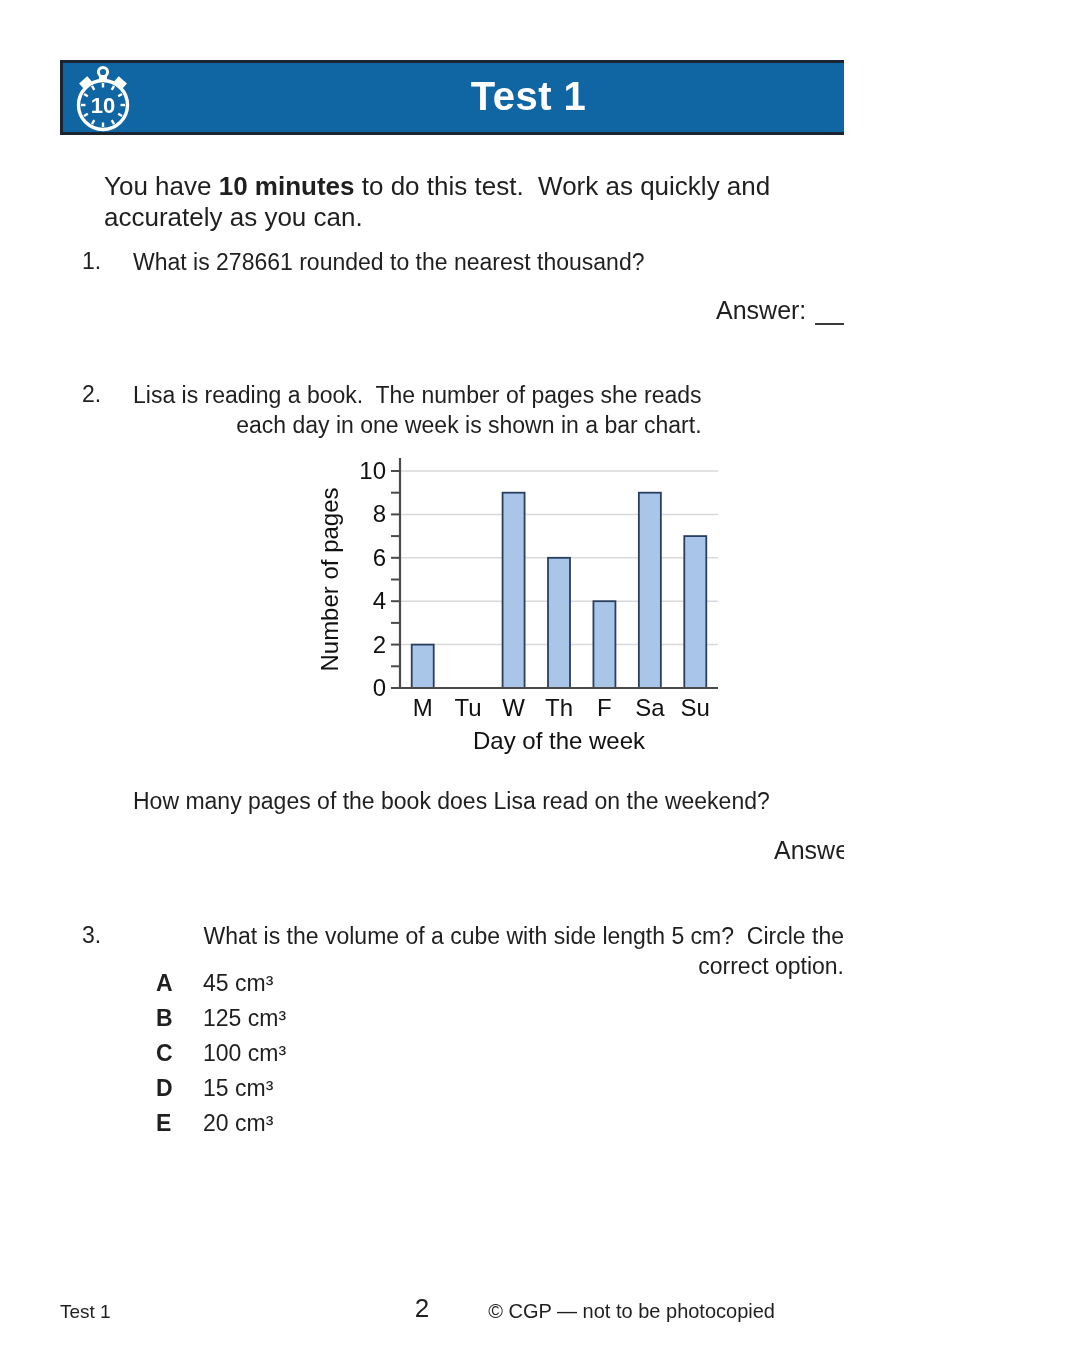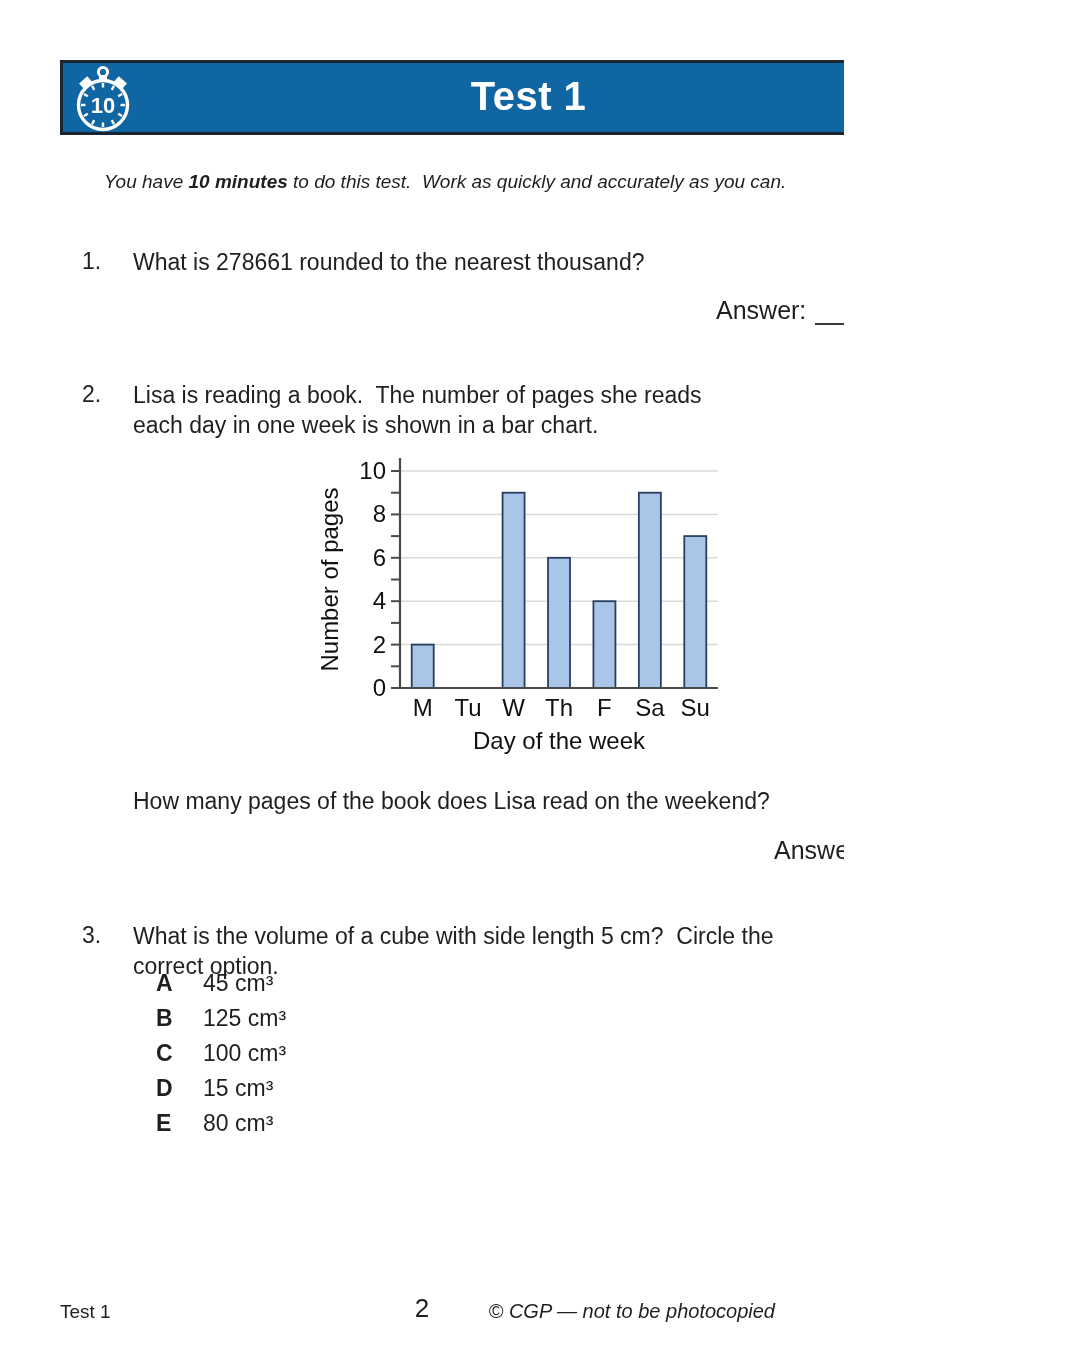--- a/index.html
+++ b/index.html
@@ -34,33 +34,33 @@
   .stopwatch {
     position: absolute;
     left: 8px; top: 1px;
   }
 
   
   .pre { white-space: pre-wrap; }
   .intro {
     position: absolute;
     left: 104px; top: 171px;
-    font-size: 19px;
-    font-style: italic;
+    font-size: 26px;
   }
   .q-number {
     position: absolute;
     left: 82px;
     font-size: 23px;
   }
   .q-text {
     position: absolute;
     left: 133px;
     font-size: 23px;
     line-height: 29.5px;
+    text-align: right;
   }
   .q1-row { top: 248px; }
   .q2-row { top: 381px; }
   .q2-followup { top: 787px; }
   .q3-row { top: 922px; }
 
   
   .answer-row {
     position: absolute;
     display: flex;
@@ -110,21 +110,20 @@
   .footer-page {
     position: absolute;
     left: 0; right: 0; top: 1293px;
     text-align: center;
     font-size: 26px;
   }
   .footer-right {
     position: absolute;
     right: 69px; top: 1300px;
     font-size: 20px;
-    font-style: italic;
   }
 </style>
 </head>
 <body>
 
 <div class="page">
 
   <div class="banner" style="background-color: rgb(16, 101, 163);">
     <svg class="stopwatch" width="64" height="68" viewBox="0 0 64 68">
       <circle cx="32" cy="8" r="4.6" fill="none" stroke="#ffffff" stroke-width="3"></circle>
@@ -231,21 +230,21 @@
     <div class="option-row">
       <span class="option-letter">C</span>
       <span>100 cm³</span>
     </div>
     <div class="option-row">
       <span class="option-letter">D</span>
       <span>15 cm³</span>
     </div>
     <div class="option-row">
       <span class="option-letter">E</span>
-      <span>80 cm³</span>
+      <span>20 cm³</span>
     </div>
   </div>
 
   <span class="footer-left">Test 1</span>
   <span class="footer-page">2</span>
   <span class="footer-right">© CGP — not to be photocopied</span>
 
 </div>
 
 </body></html>

